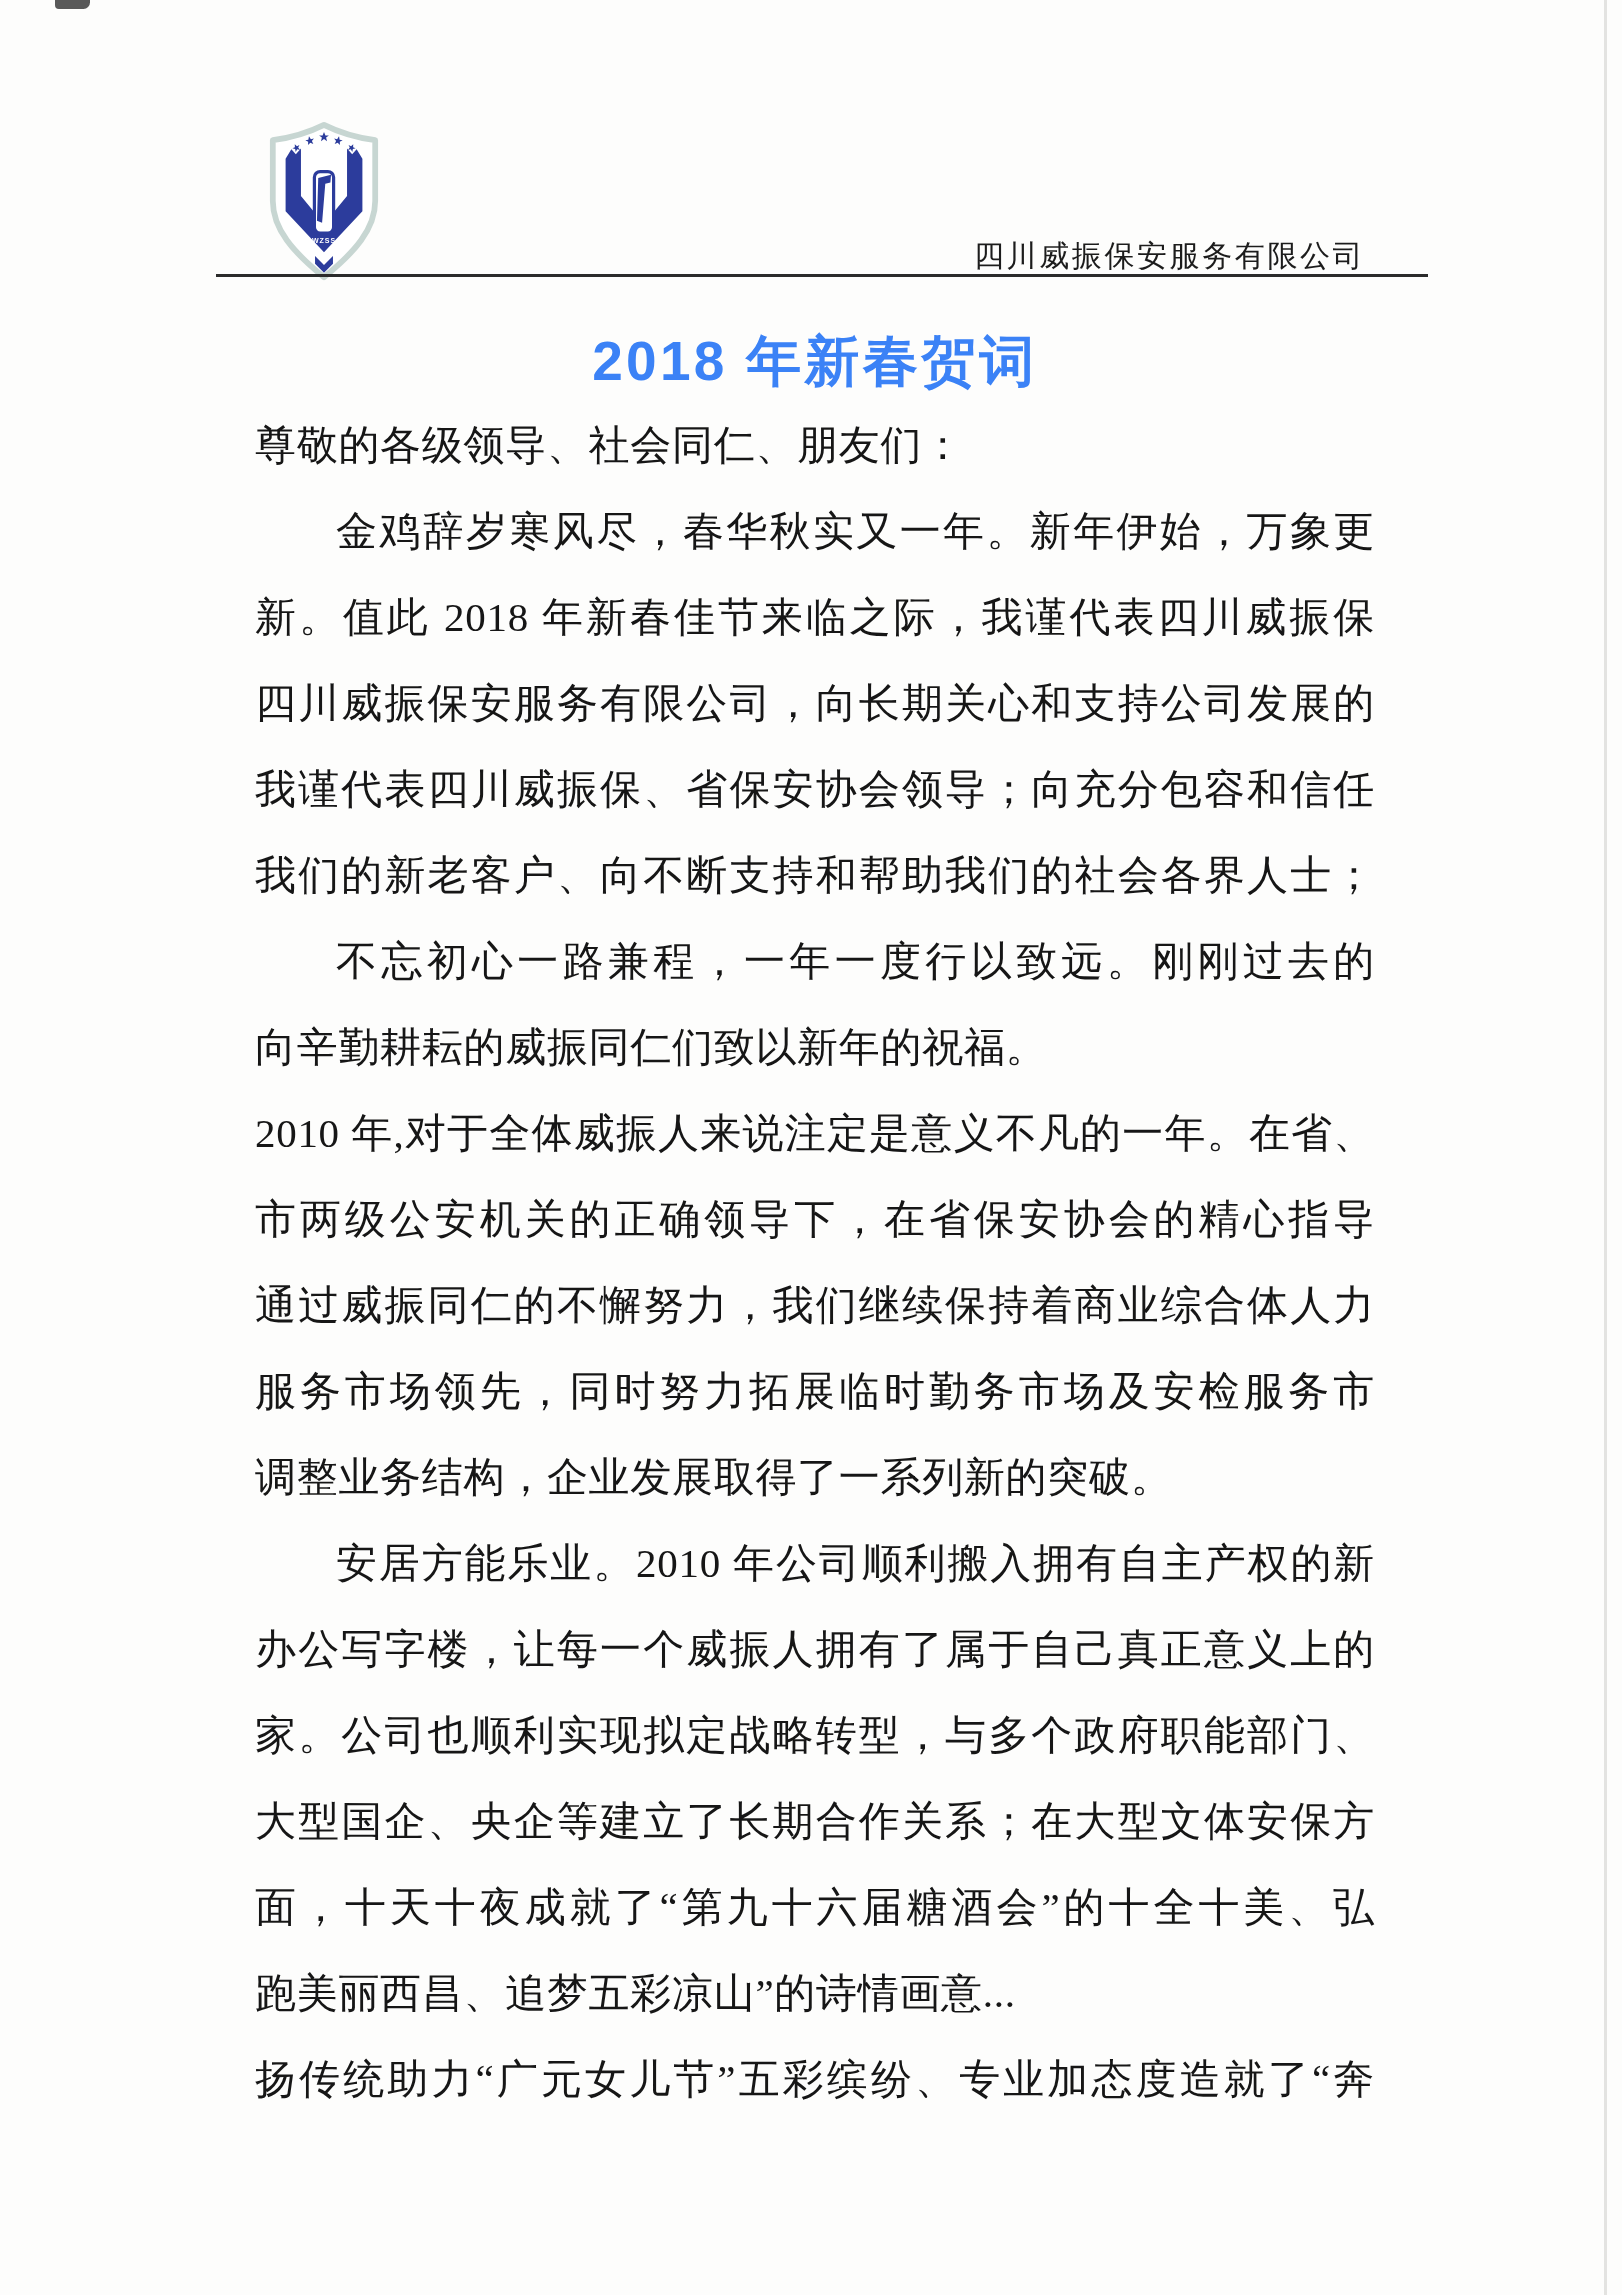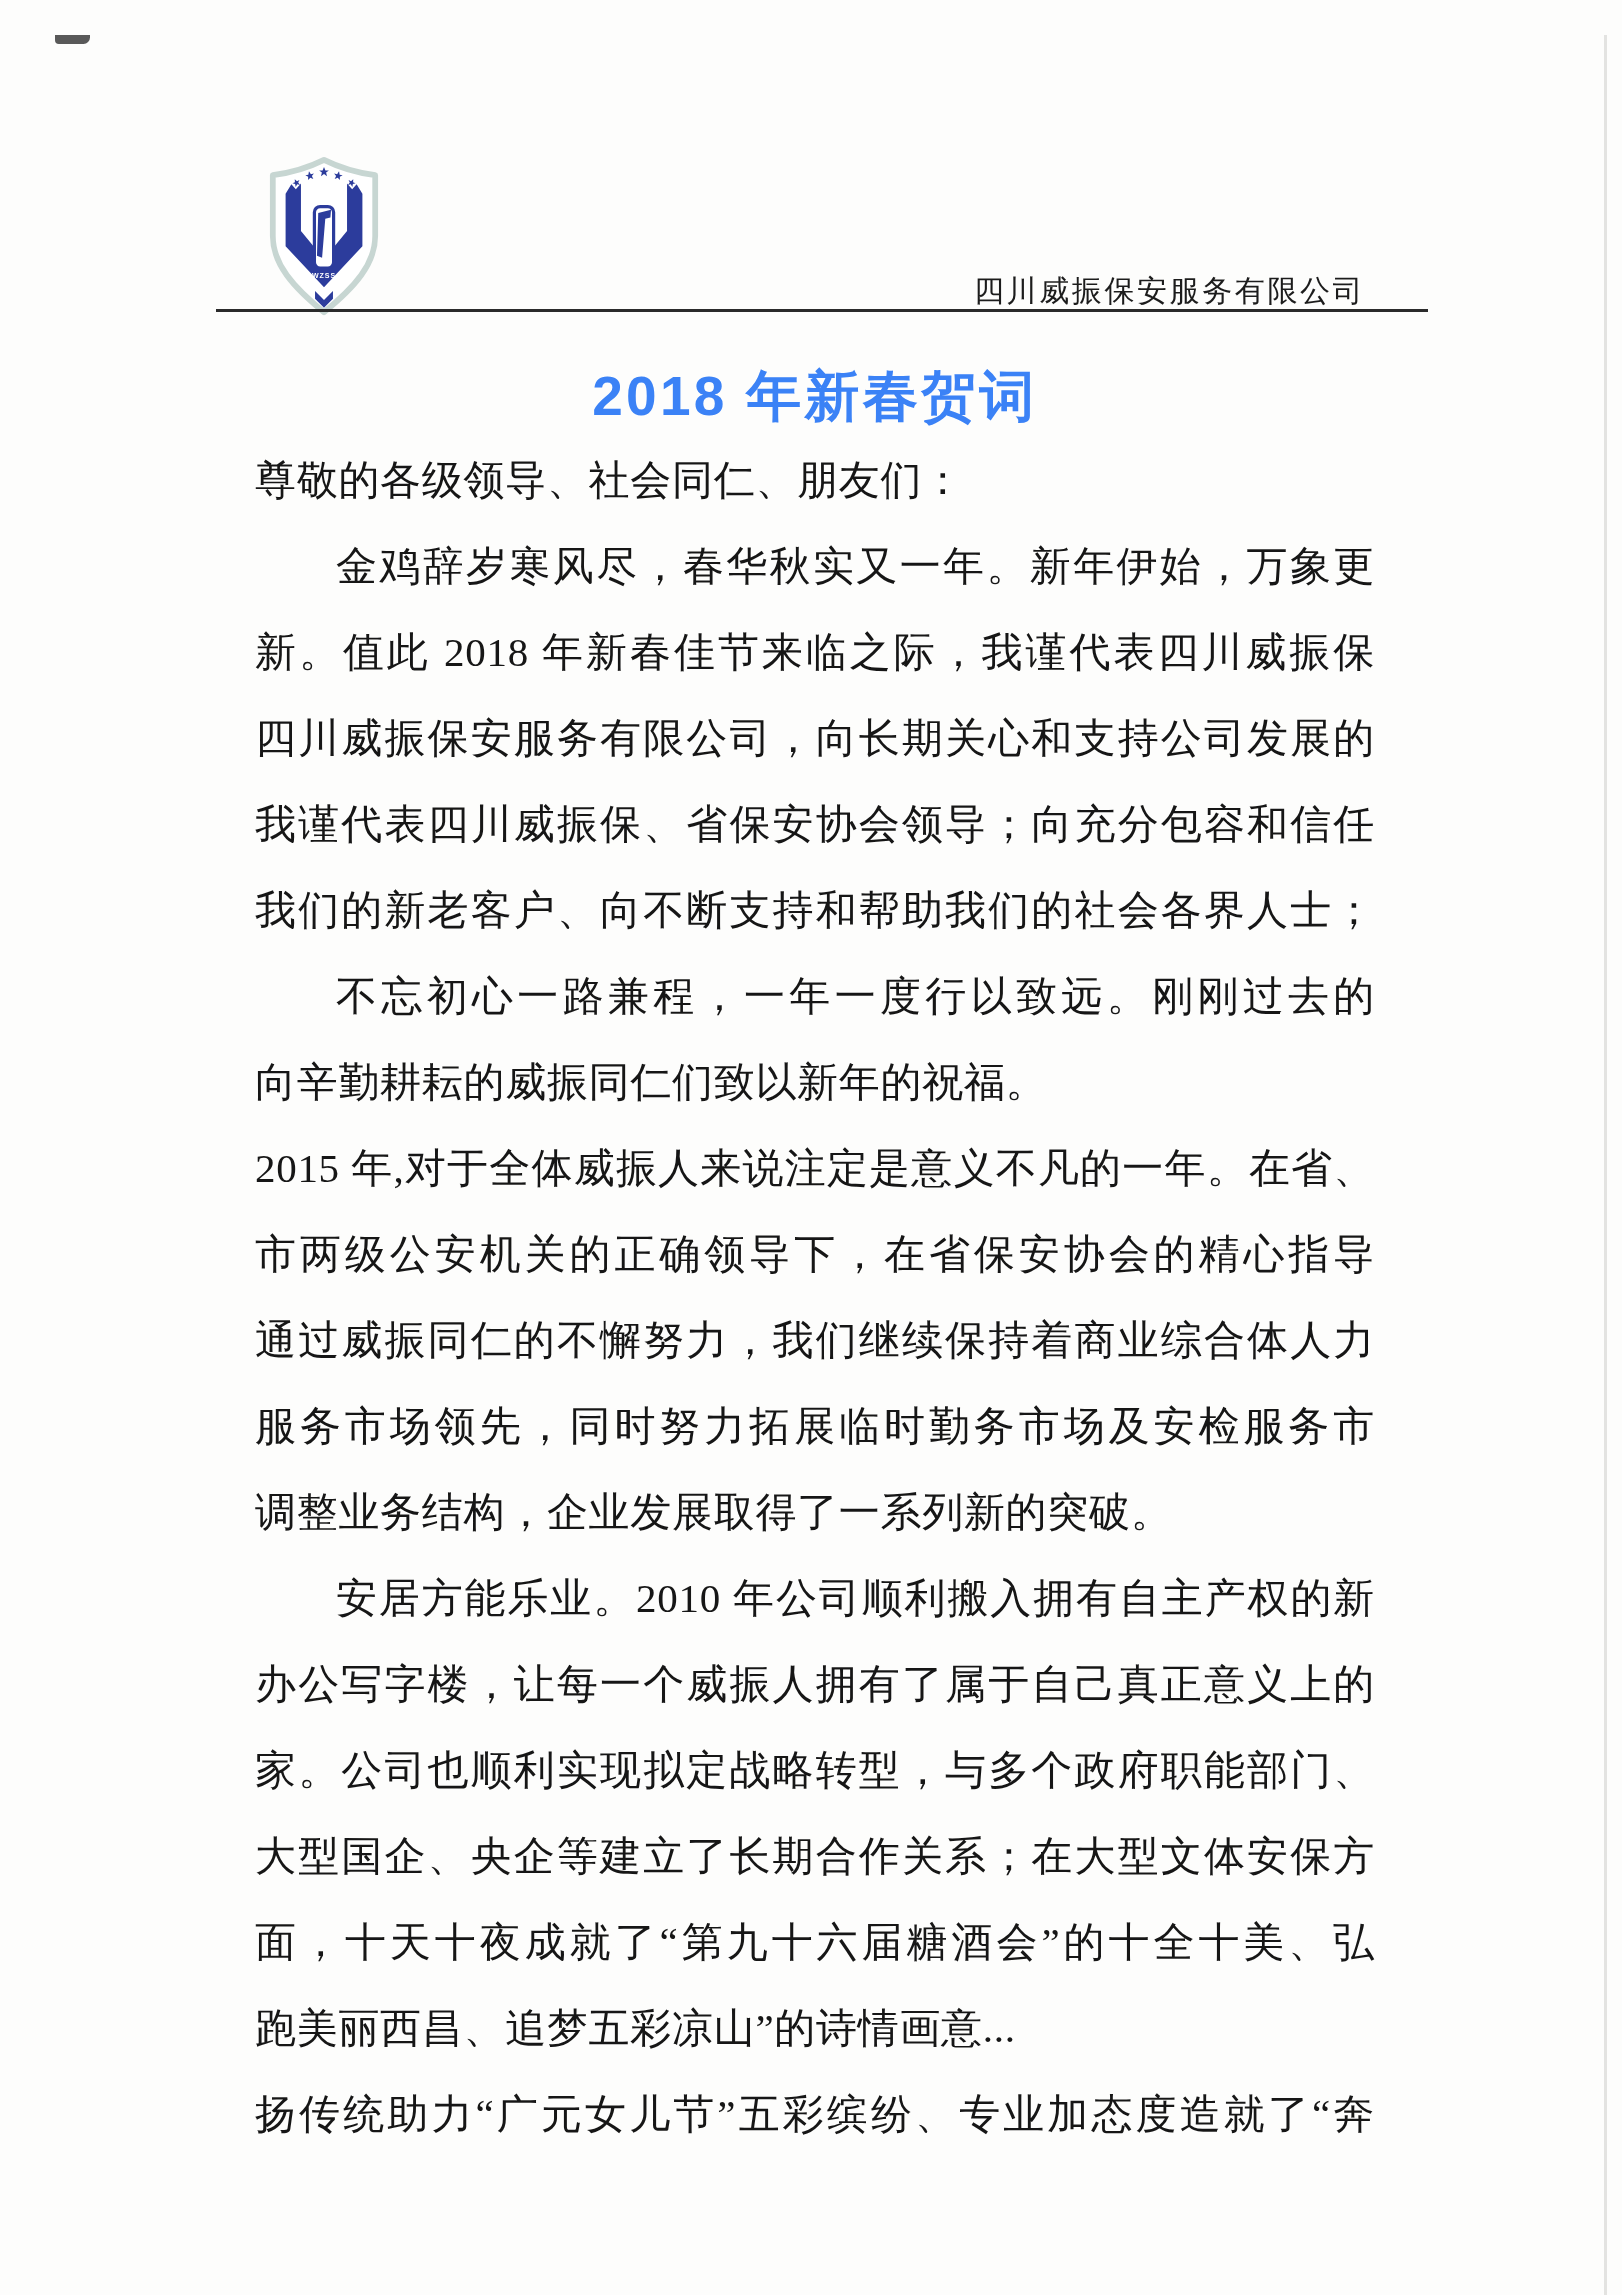--- a/index.html
+++ b/index.html
@@ -1,21 +1,21 @@
 <!DOCTYPE html>
 <html style="font-size:10.5px"><head>
 <meta charset="utf-8">
 <style>
   html,body{margin:0;padding:0;}
   body{
     width:1623px;height:2295px;position:relative;background:#fdfdfc;
     font-family:"Liberation Serif","DejaVu Serif",serif;color:#191919;
     overflow:hidden;
   }
-  .page{position:absolute;inset:0;margin-top:35px;}
+  .page{position:absolute;inset:0;}
   
   .scan-speck{position:absolute;left:55px;top:0;width:35px;height:9.2px;background:#2f2f2f;border-radius:0 0 6.5px 3.9px;opacity:.8;}
   .scan-edge-right{position:absolute;left:1604px;top:0;width:2.6px;height:2295px;background:#e3e3e1;}
   
   .logo{position:absolute;left:260px;top:120px;width:128px;height:162px;}
   .company{
     position:absolute;left:974px;top:236px;width:406px;
     font-size:30px;letter-spacing:2.6px;white-space:nowrap;color:#1c1c1c;
   }
   .rule{position:absolute;left:216px;top:274px;width:1212px;height:3.3px;background:#2b2b2b;}
@@ -68,21 +68,21 @@
 
   <div class="content">
     <div class="line">尊敬的各级领导、社会同仁、朋友们：</div>
     <div class="line fill indent">金鸡辞岁寒风尽，春华秋实又一年。新年伊始，万象更</div>
     <div class="line fill">新。值此 2018 年新春佳节来临之际，我谨代表四川威振保</div>
     <div class="line fill">四川威振保安服务有限公司，向长期关心和支持公司发展的省</div>
     <div class="line fill">我谨代表四川威振保、省保安协会领导；向充分包容和信任</div>
     <div class="line fill">我们的新老客户、向不断支持和帮助我们的社会各界人士；</div>
     <div class="line fill indent">不忘初心一路兼程，一年一度行以致远。刚刚过去的</div>
     <div class="line">向辛勤耕耘的威振同仁们致以新年的祝福。</div>
-    <div class="line fill">2015 年,对于全体威振人来说注定是意义不凡的一年。在省、</div>
+    <div class="line fill">2010 年,对于全体威振人来说注定是意义不凡的一年。在省、</div>
     <div class="line fill">市两级公安机关的正确领导下，在省保安协会的精心指导下，</div>
     <div class="line fill">通过威振同仁的不懈努力，我们继续保持着商业综合体人力</div>
     <div class="line fill">服务市场领先，同时努力拓展临时勤务市场及安检服务市场，</div>
     <div class="line">调整业务结构，企业发展取得了一系列新的突破。</div>
     <div class="line fill indent">安居方能乐业。2010 年公司顺利搬入拥有自主产权的新</div>
     <div class="line fill">办公写字楼，让每一个威振人拥有了属于自己真正意义上的</div>
     <div class="line fill">家。公司也顺利实现拟定战略转型，与多个政府职能部门、</div>
     <div class="line fill">大型国企、央企等建立了长期合作关系；在大型文体安保方</div>
     <div class="line fill">面，十天十夜成就了“第九十六届糖酒会”的十全十美、弘</div>
     <div class="line">跑美丽西昌、追梦五彩凉山”的诗情画意...</div>

